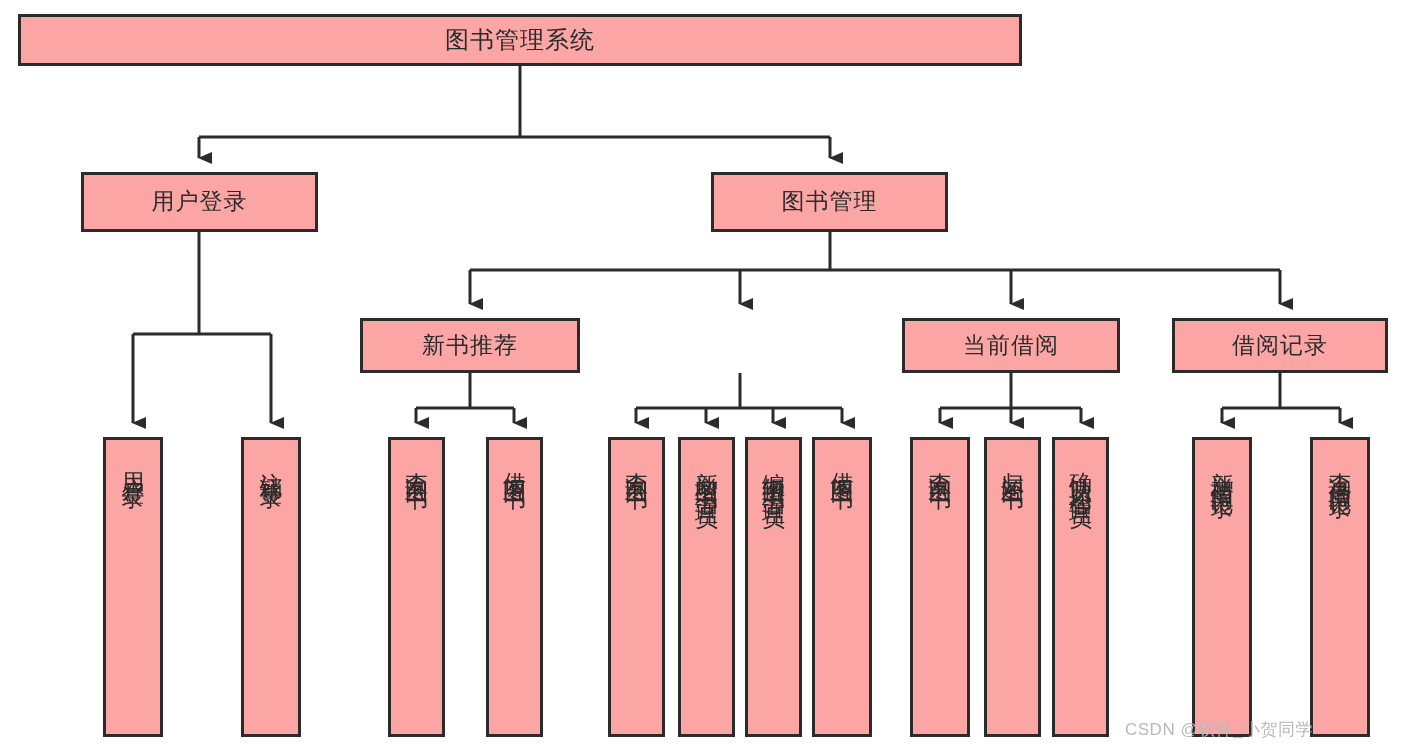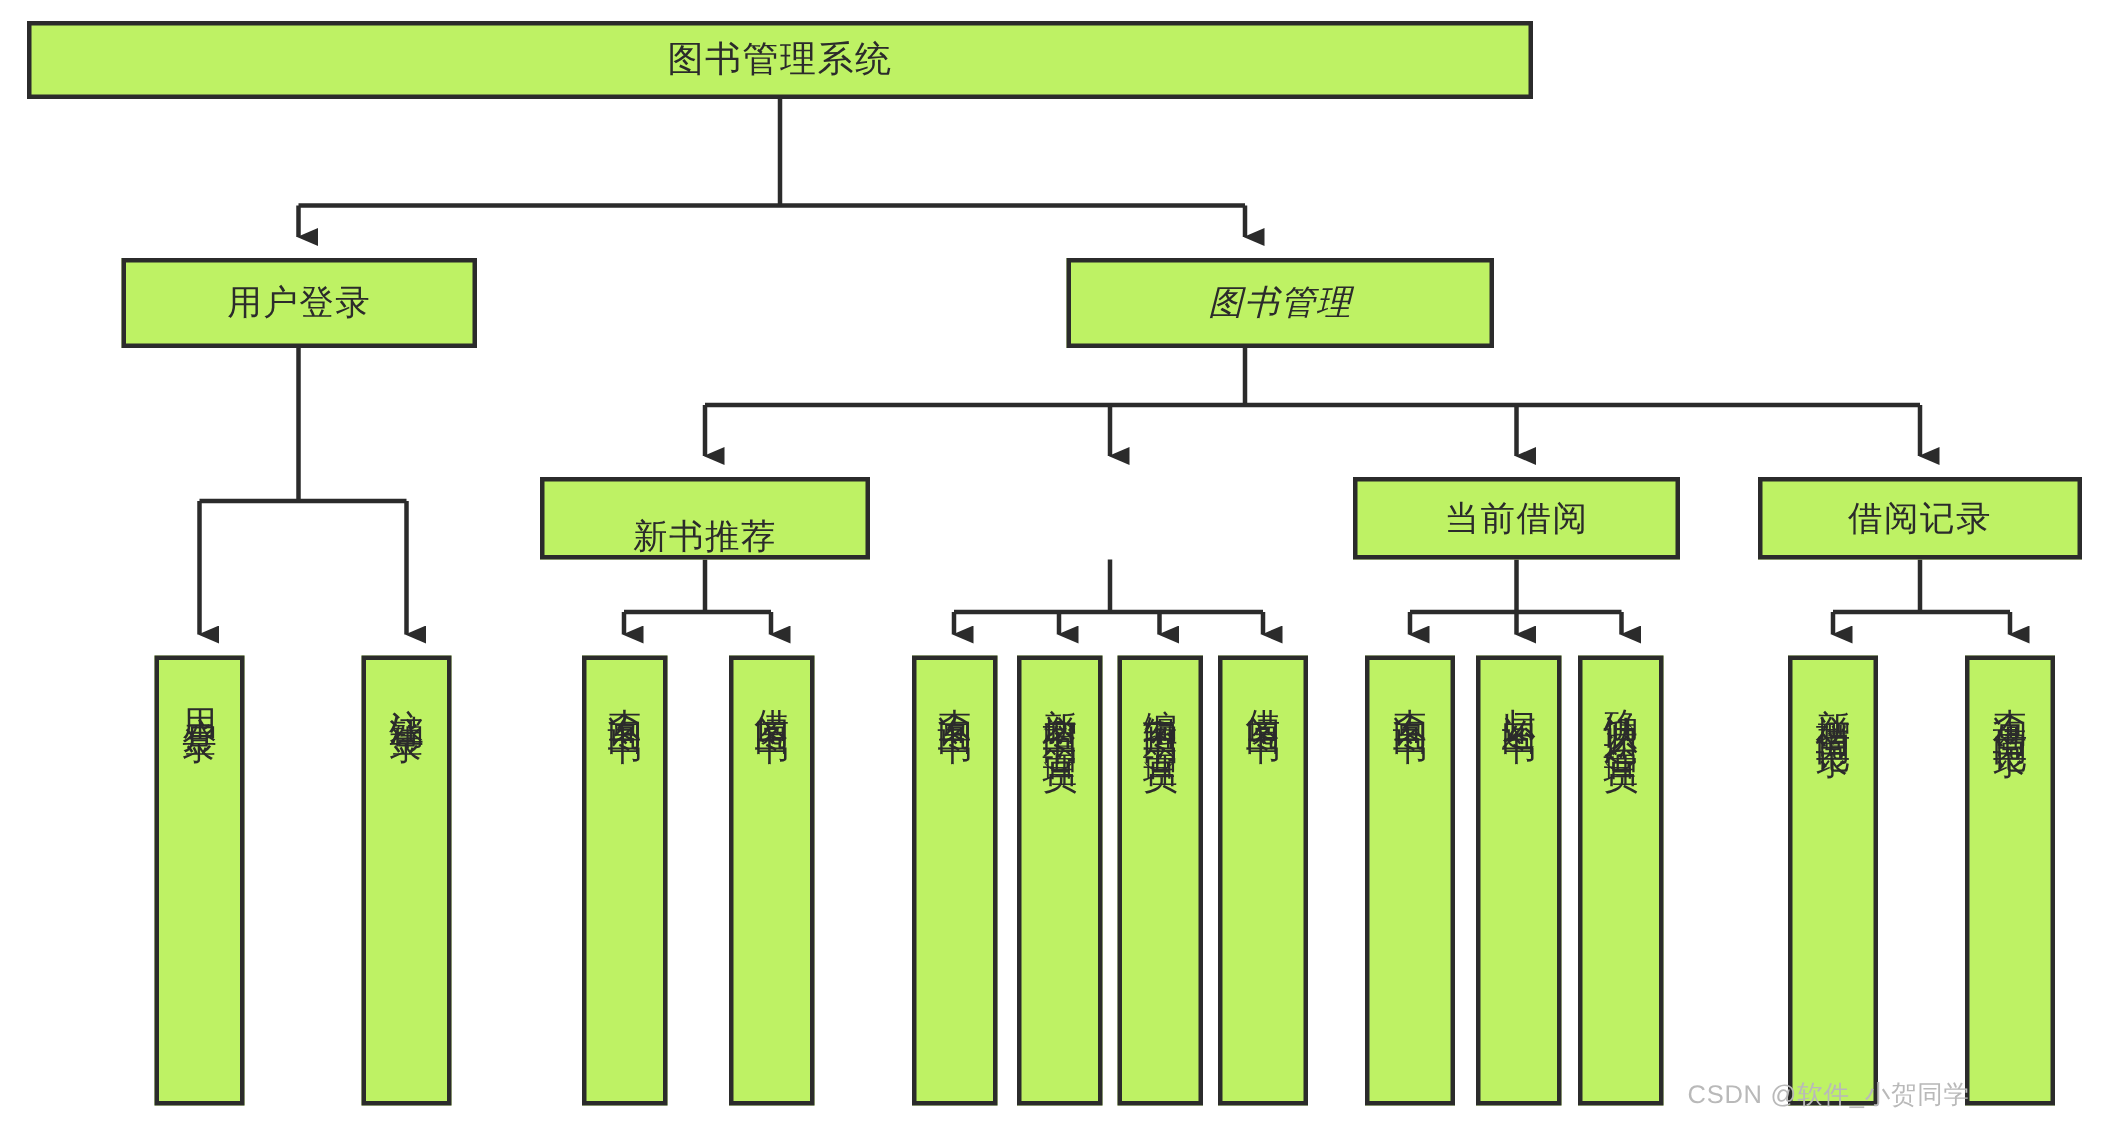--- a/index.html
+++ b/index.html
@@ -22,21 +22,21 @@
     left: 0;
     top: 0;
     width: 1405px;
     height: 747px;
     pointer-events: none;
   }
   .node {
     position: absolute;
     box-sizing: border-box;
     border: 3px solid #2b2b2b;
-    background: #bef264;
+    background: #fca5a5;
     display: flex;
     align-items: center;
     justify-content: center;
     color: #2b2b2b;
   }
   .node.horiz .node-label {
     font-size: 23px;
     line-height: 1.1;
     letter-spacing: 1px;
     white-space: nowrap;
@@ -121,25 +121,25 @@
     </g>
   </svg>
 
   <div class="node horiz root" style="left: 18px; top: 14px; width: 1004px; height: 52px;">
     <span class="node-label">图书管理系统</span>
   </div>
 
   <div class="node horiz" style="left: 81px; top: 172px; width: 237px; height: 60px;">
     <span class="node-label">用户登录</span>
   </div>
-  <div class="node horiz" style="left: 711px; top: 172px; width: 285px; height: 60px; font-style: italic;">
+  <div class="node horiz" style="left: 711px; top: 172px; width: 237px; height: 60px;">
     <span class="node-label">图书管理</span>
   </div>
 
-  <div class="node horiz" style="left: 360px; top: 318px; width: 220px; height: 55px; align-items: flex-end;">
+  <div class="node horiz" style="left: 360px; top: 318px; width: 220px; height: 55px;">
     <span class="node-label">新书推荐</span>
   </div>
   <div class="node horiz" style="left: 902px; top: 318px; width: 218px; height: 55px;">
     <span class="node-label">当前借阅</span>
   </div>
   <div class="node horiz" style="left: 1172px; top: 318px; width: 216px; height: 55px;">
     <span class="node-label">借阅记录</span>
   </div>
 
   <div class="node vert" style="left: 103px; top: 437px; width: 60px; height: 300px;">

